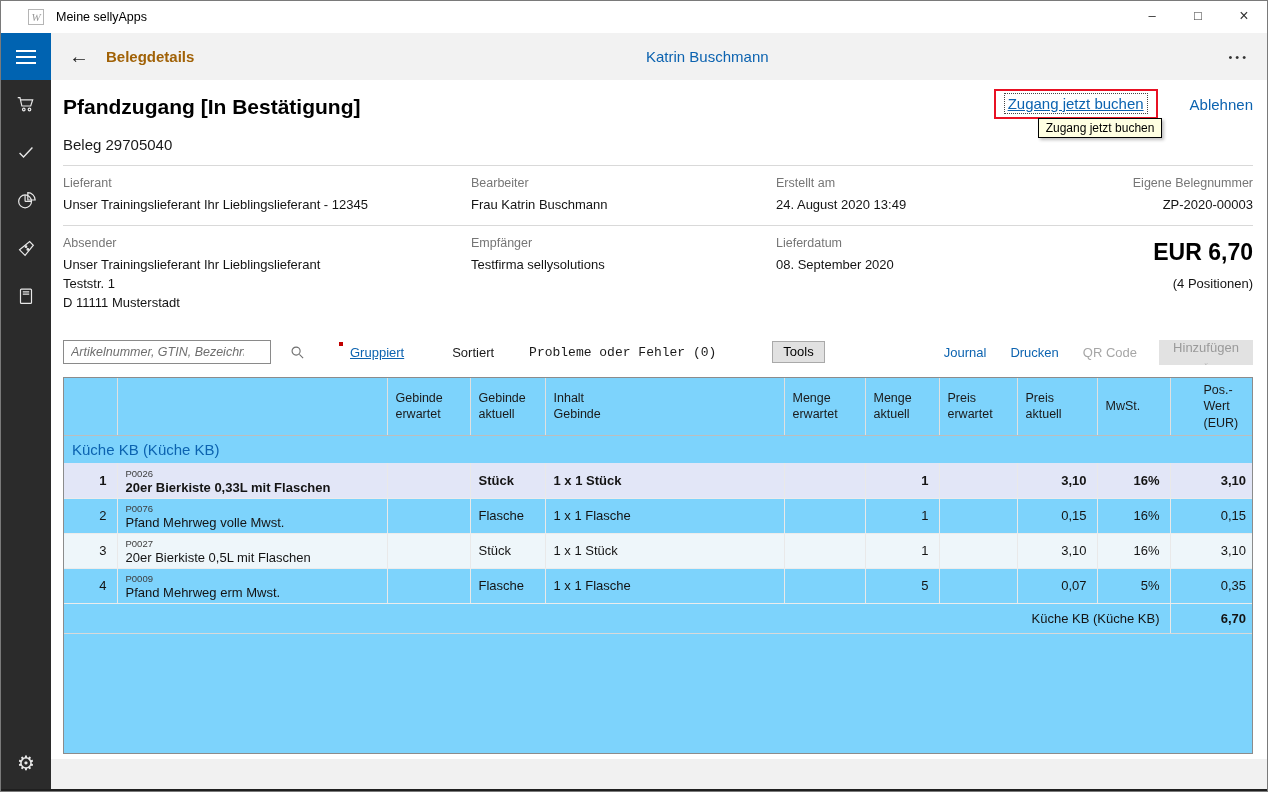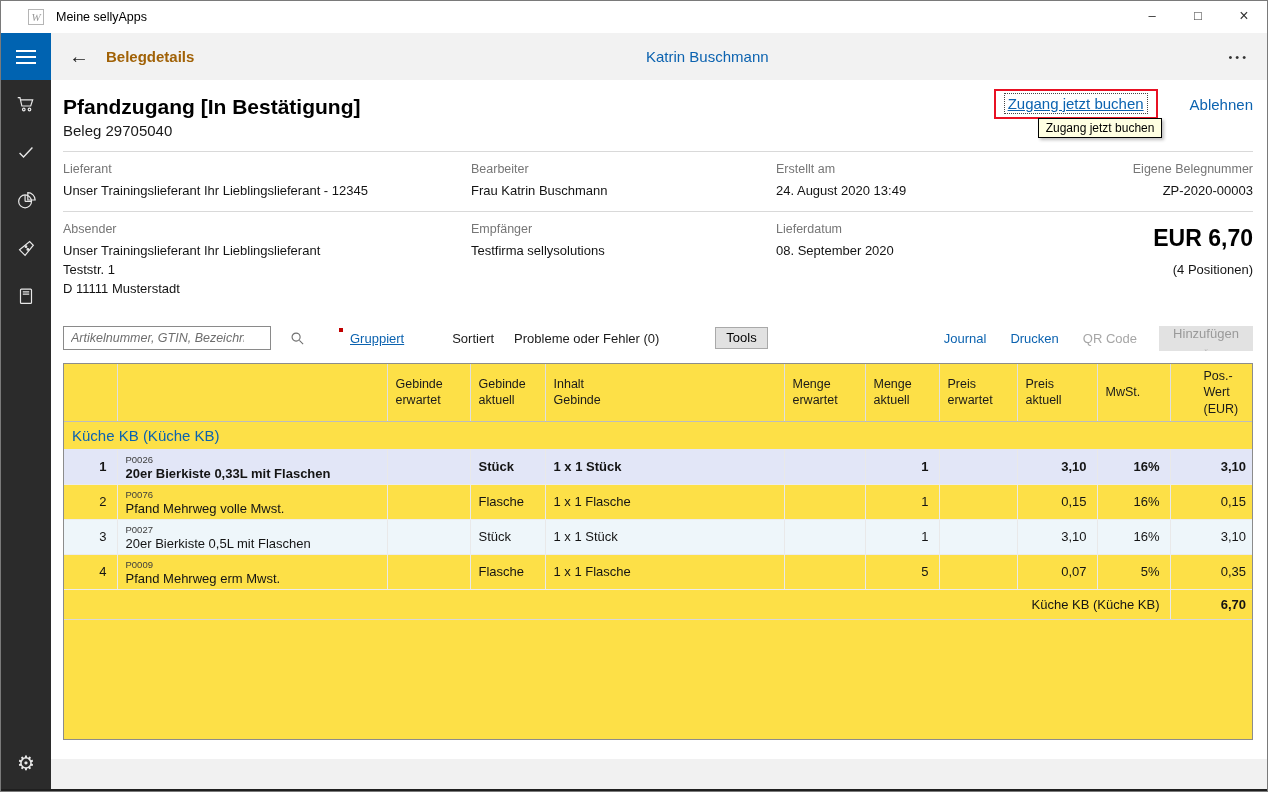--- a/index.html
+++ b/index.html
@@ -29,21 +29,21 @@
   .side-gear { position:absolute; bottom:8px; left:0; width:50px; height:40px; display:flex; align-items:center; justify-content:center; color:#e8e8e8; font-size:20px; }
   
   .app-header { position:absolute; top:32px; left:50px; right:0; height:47px; background:#f2f2f2; display:flex; align-items:center; }
   .back-btn { margin-left:14px; font-size:20px; color:#1a1a1a; width:28px; text-align:center; }
   .page-title { margin-left:13px; font-size:15px; font-weight:bold; color:#a16207; }
   .header-user { position:absolute; left:595px; font-size:15px; color:#0c63b0; }
   .more-btn { position:absolute; right:18px; font-size:11px; letter-spacing:3px; color:#333; }
   
   .content { position:absolute; left:50px; top:79px; right:0; bottom:0; background:#fff; padding:0 14px 0 12px; }
   .doc-head { position:relative; padding-top:15px; }
-  .doc-title { font-size:21px; font-weight:bold; color:#000; margin-bottom:3px; }
+  .doc-title { font-size:21px; font-weight:bold; color:#000; margin-bottom:17px; }
   .doc-beleg { font-size:15px; color:#1a1a1a; }
   .doc-actions { position:absolute; right:0; top:9px; display:flex; align-items:center; }
   .red-box { border:2px solid #e81123; padding:4px 8px; position:relative; }
   .focus-box { border:1px dotted #444; padding:1px 3px; }
   .link-book { color:#0c63b0; font-size:15px; text-decoration:underline; cursor:pointer; }
   .tooltip {
     position:absolute; top:calc(100% + 1px); left:42px; background:#ffffe1;
     border:1px solid #000; font-size:12px; color:#000; padding:2px 7px;
     white-space:nowrap; box-shadow:2px 2px 3px rgba(0,0,0,.25); z-index:5;
   }
@@ -61,28 +61,28 @@
   .search-wrap { position:relative; width:248px; }
   .search-input {
     width:208px; height:24px; border:1px solid #8a8a8a; padding:2px 26px 2px 7px;
     font-family:"Liberation Sans", sans-serif; font-size:12.5px; font-style:italic; color:#555; background:#fff;
   }
   .search-input::placeholder { color:#6e6e6e; font-style:italic; }
   .search-icon { position:absolute; right:6px; top:5px; }
   .mod-dot { display:inline-block; width:4px; height:4px; background:#c00000; position:relative; top:-8px; margin-right:7px; }
   .tb-gruppiert { margin-left:28px; color:#0c63b0; text-decoration:underline; cursor:pointer; }
   .tb-sortiert { margin-left:48px; }
-  .tb-probleme { margin-left:20px; }
+  .tb-probleme { margin-left:35px;font-family:Liberation Mono, monospace; }
   .tb-tools { margin-left:56px; background:#e1e1e1; border:1px solid #a9a9a9; font-size:13px; padding:2px 10px 3px; color:#000; font-family:"Liberation Sans",sans-serif; }
   .tb-spacer { flex:1; }
   .tb-journal, .tb-drucken { color:#0c63b0; margin-left:24px; cursor:pointer; }
   .tb-qr { color:#a6a6a6; margin-left:24px; }
   .tb-add { margin-left:22px; width:94px; height:25px; background:#e2e2e2; border:none; color:#9a9a9a; font-size:13px; font-family:"Liberation Sans",sans-serif; display:flex; align-items:center; justify-content:center; gap:8px;flex-direction:column; }
   
-  .table-wrap { margin-top:12px; border:1px solid #8c8c8c; height:377px; overflow:hidden; background:#fde047; }
+  .table-wrap { margin-top:12px; border:1px solid #8c8c8c; height:377px; overflow:hidden; background:#7dd3fc; }
   table { border-collapse:collapse; width:1192px; table-layout:fixed; font-size:13px; color:#141414; }
   th {
     font-weight:normal; font-size:12.5px; text-align:left; vertical-align:middle;
     padding:4px 8px; height:36px; white-space:pre-line; line-height:1.3;
     border-right:1px solid #e0e0e0; border-bottom:1px solid #bdbdbd; color:#1a1a1a;
   }
   th:last-child { border-right:none;padding-left:33px; }
   td { padding:3px 8px; vertical-align:middle; }
   tr.data-row td { height:35px; border-right:1px solid #e9e9e9; border-bottom:1px solid #ececec; }
   tr.data-row td:last-child { border-right:none; }

